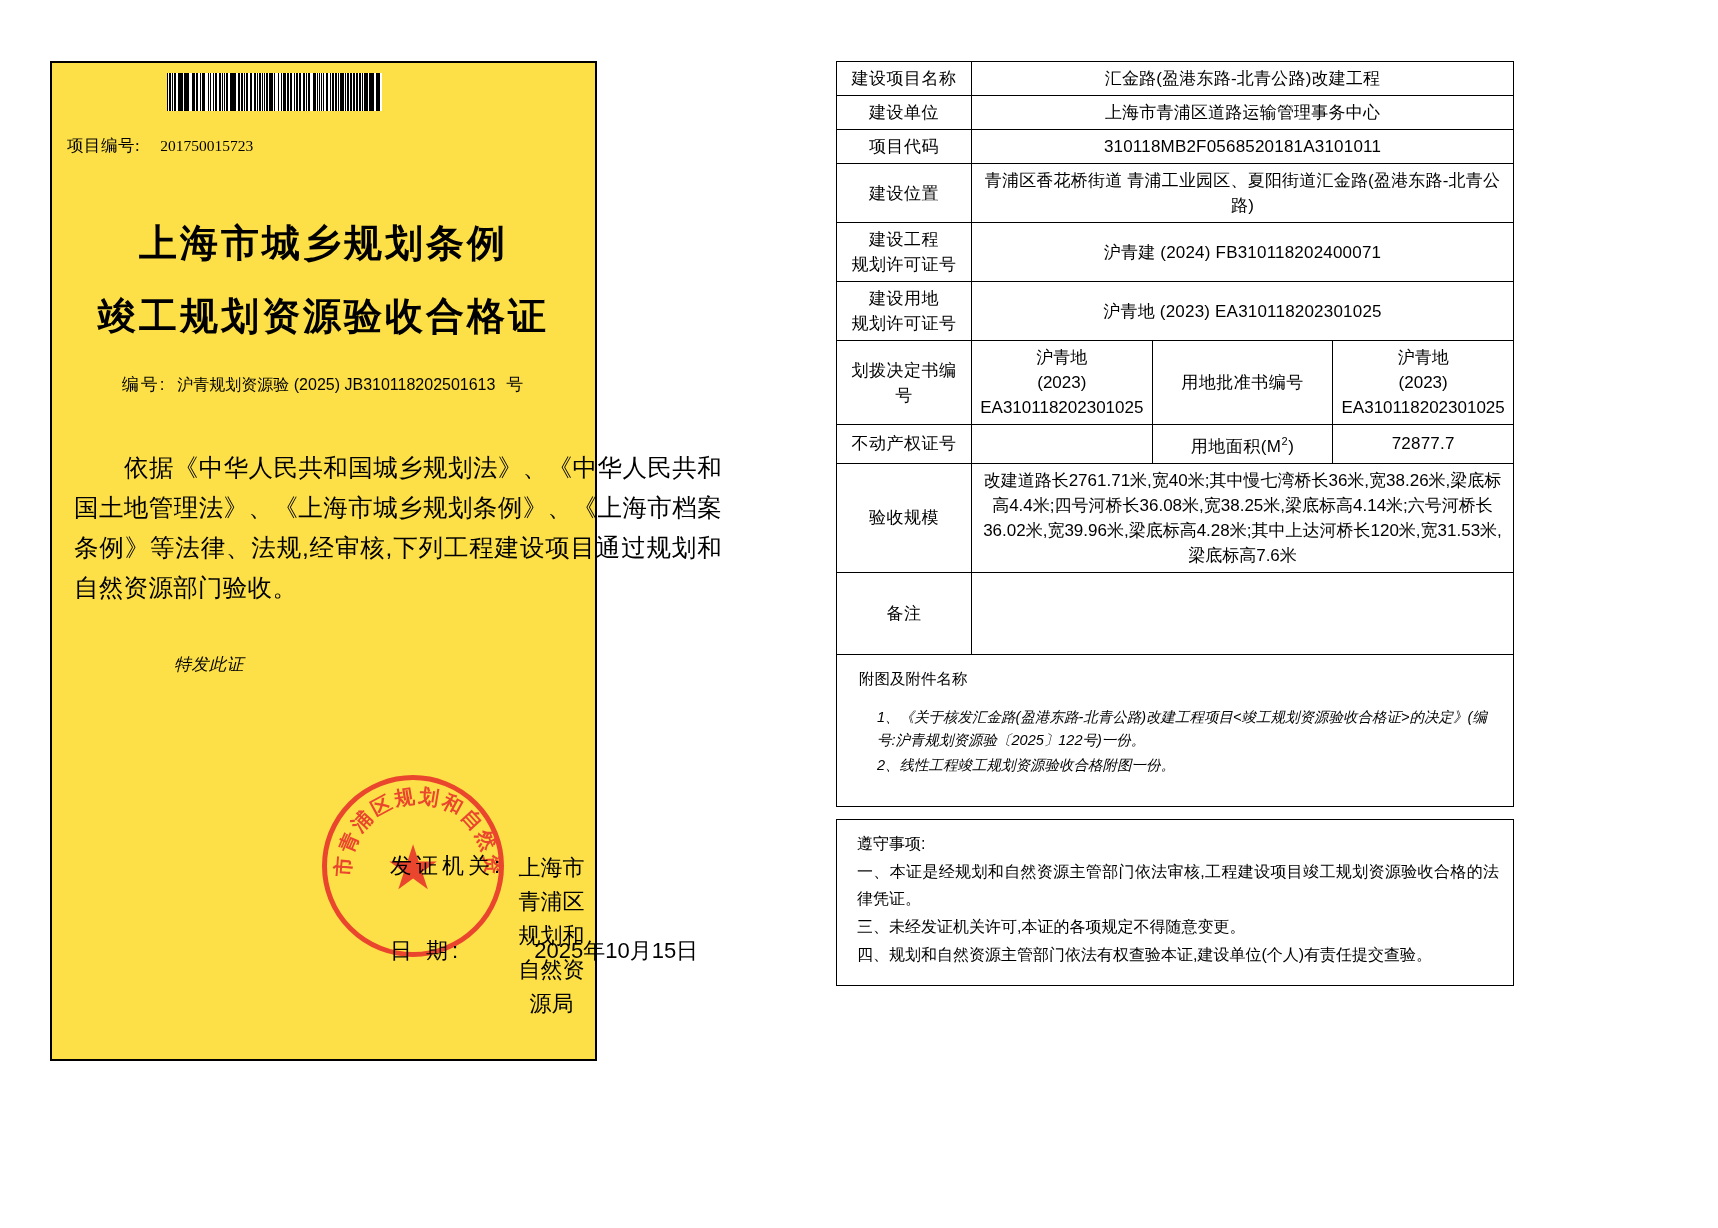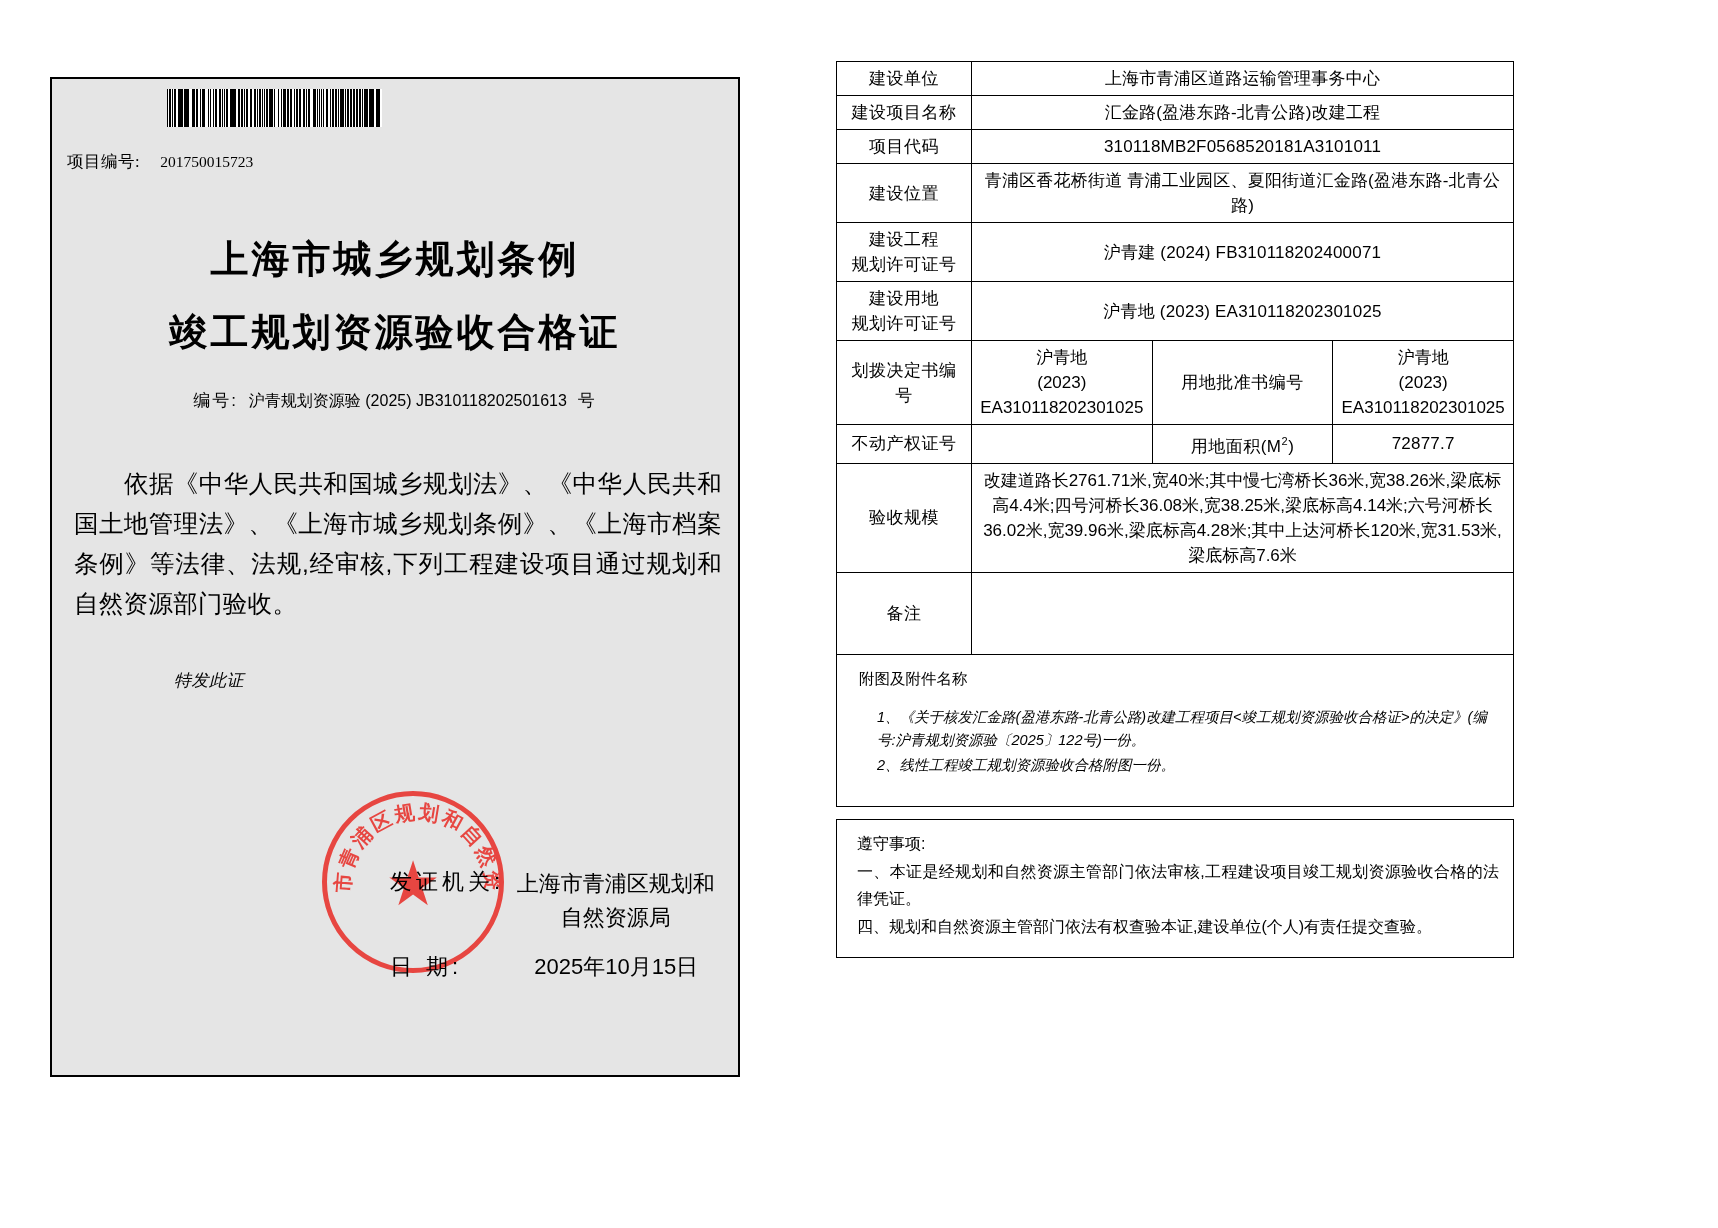--- a/index.html
+++ b/index.html
@@ -13,24 +13,23 @@
     color: #000;
     position: relative;
     overflow: hidden;
   }
   .page { position: relative; width: 1718px; height: 1228px; }
 
   
   .cert-panel {
     position: absolute;
     left: 50px; top: 61px;
-    width: 690px; height: 1000px;
+    width: 547px; height: 1000px;
     border: 2px solid #000;
-    background: #e5e5e5;
-    margin-top: 16px;
+    background: #fde047;
   }
   .barcode {
     position: absolute;
     left: 115px; top: 10px;
     width: 215px; height: 38px;
     display: flex;
     align-items: stretch;
   }
   .barcode i {
     display: block;
@@ -406,26 +405,26 @@
     <div class="date-row">
       <span class="lbl">日    期:</span>
       <span class="val">2025年10月15日</span>
     </div>
   </div>
 
   <div class="table-panel">
     <table class="info">
       <tbody>
           <tr>
+        <td class="lbl-cell">建设项目名称</td>
+        <td class="val-cell" colspan="3">汇金路(盈港东路-北青公路)改建工程</td>
+      </tr>
+      <tr>
         <td class="lbl-cell">建设单位</td>
         <td class="val-cell" colspan="3">上海市青浦区道路运输管理事务中心</td>
-      </tr>
-      <tr>
-        <td class="lbl-cell">建设项目名称</td>
-        <td class="val-cell" colspan="3">汇金路(盈港东路-北青公路)改建工程</td>
       </tr>
       <tr>
         <td class="lbl-cell">项目代码</td>
         <td class="val-num" colspan="3">310118MB2F0568520181A3101011</td>
       </tr>
       <tr>
         <td class="lbl-cell">建设位置</td>
         <td class="val-cell" colspan="3">青浦区香花桥街道 青浦工业园区、夏阳街道汇金路(盈港东路-北青公路)</td>
       </tr>
       <tr>
@@ -476,18 +475,19 @@
       <ul class="attach-list">
         <li>1、《关于核发汇金路(盈港东路-北青公路)改建工程项目&lt;竣工规划资源验收合格证&gt;的决定》(编号:沪青规划资源验〔2025〕122号)一份。</li>
         <li>2、线性工程竣工规划资源验收合格附图一份。</li>
       </ul>
     </div>
 
     <div class="rules-box">
       <div class="rules-title">遵守事项:</div>
       <div class="rules-list">
         <p>一、本证是经规划和自然资源主管部门依法审核,工程建设项目竣工规划资源验收合格的法律凭证。</p>
+        <p>三、未经发证机关许可,本证的各项规定不得随意变更。</p>
         <p>四、规划和自然资源主管部门依法有权查验本证,建设单位(个人)有责任提交查验。</p>
       </div>
     </div>
   </div>
 
 </div>
 
 </body></html>

